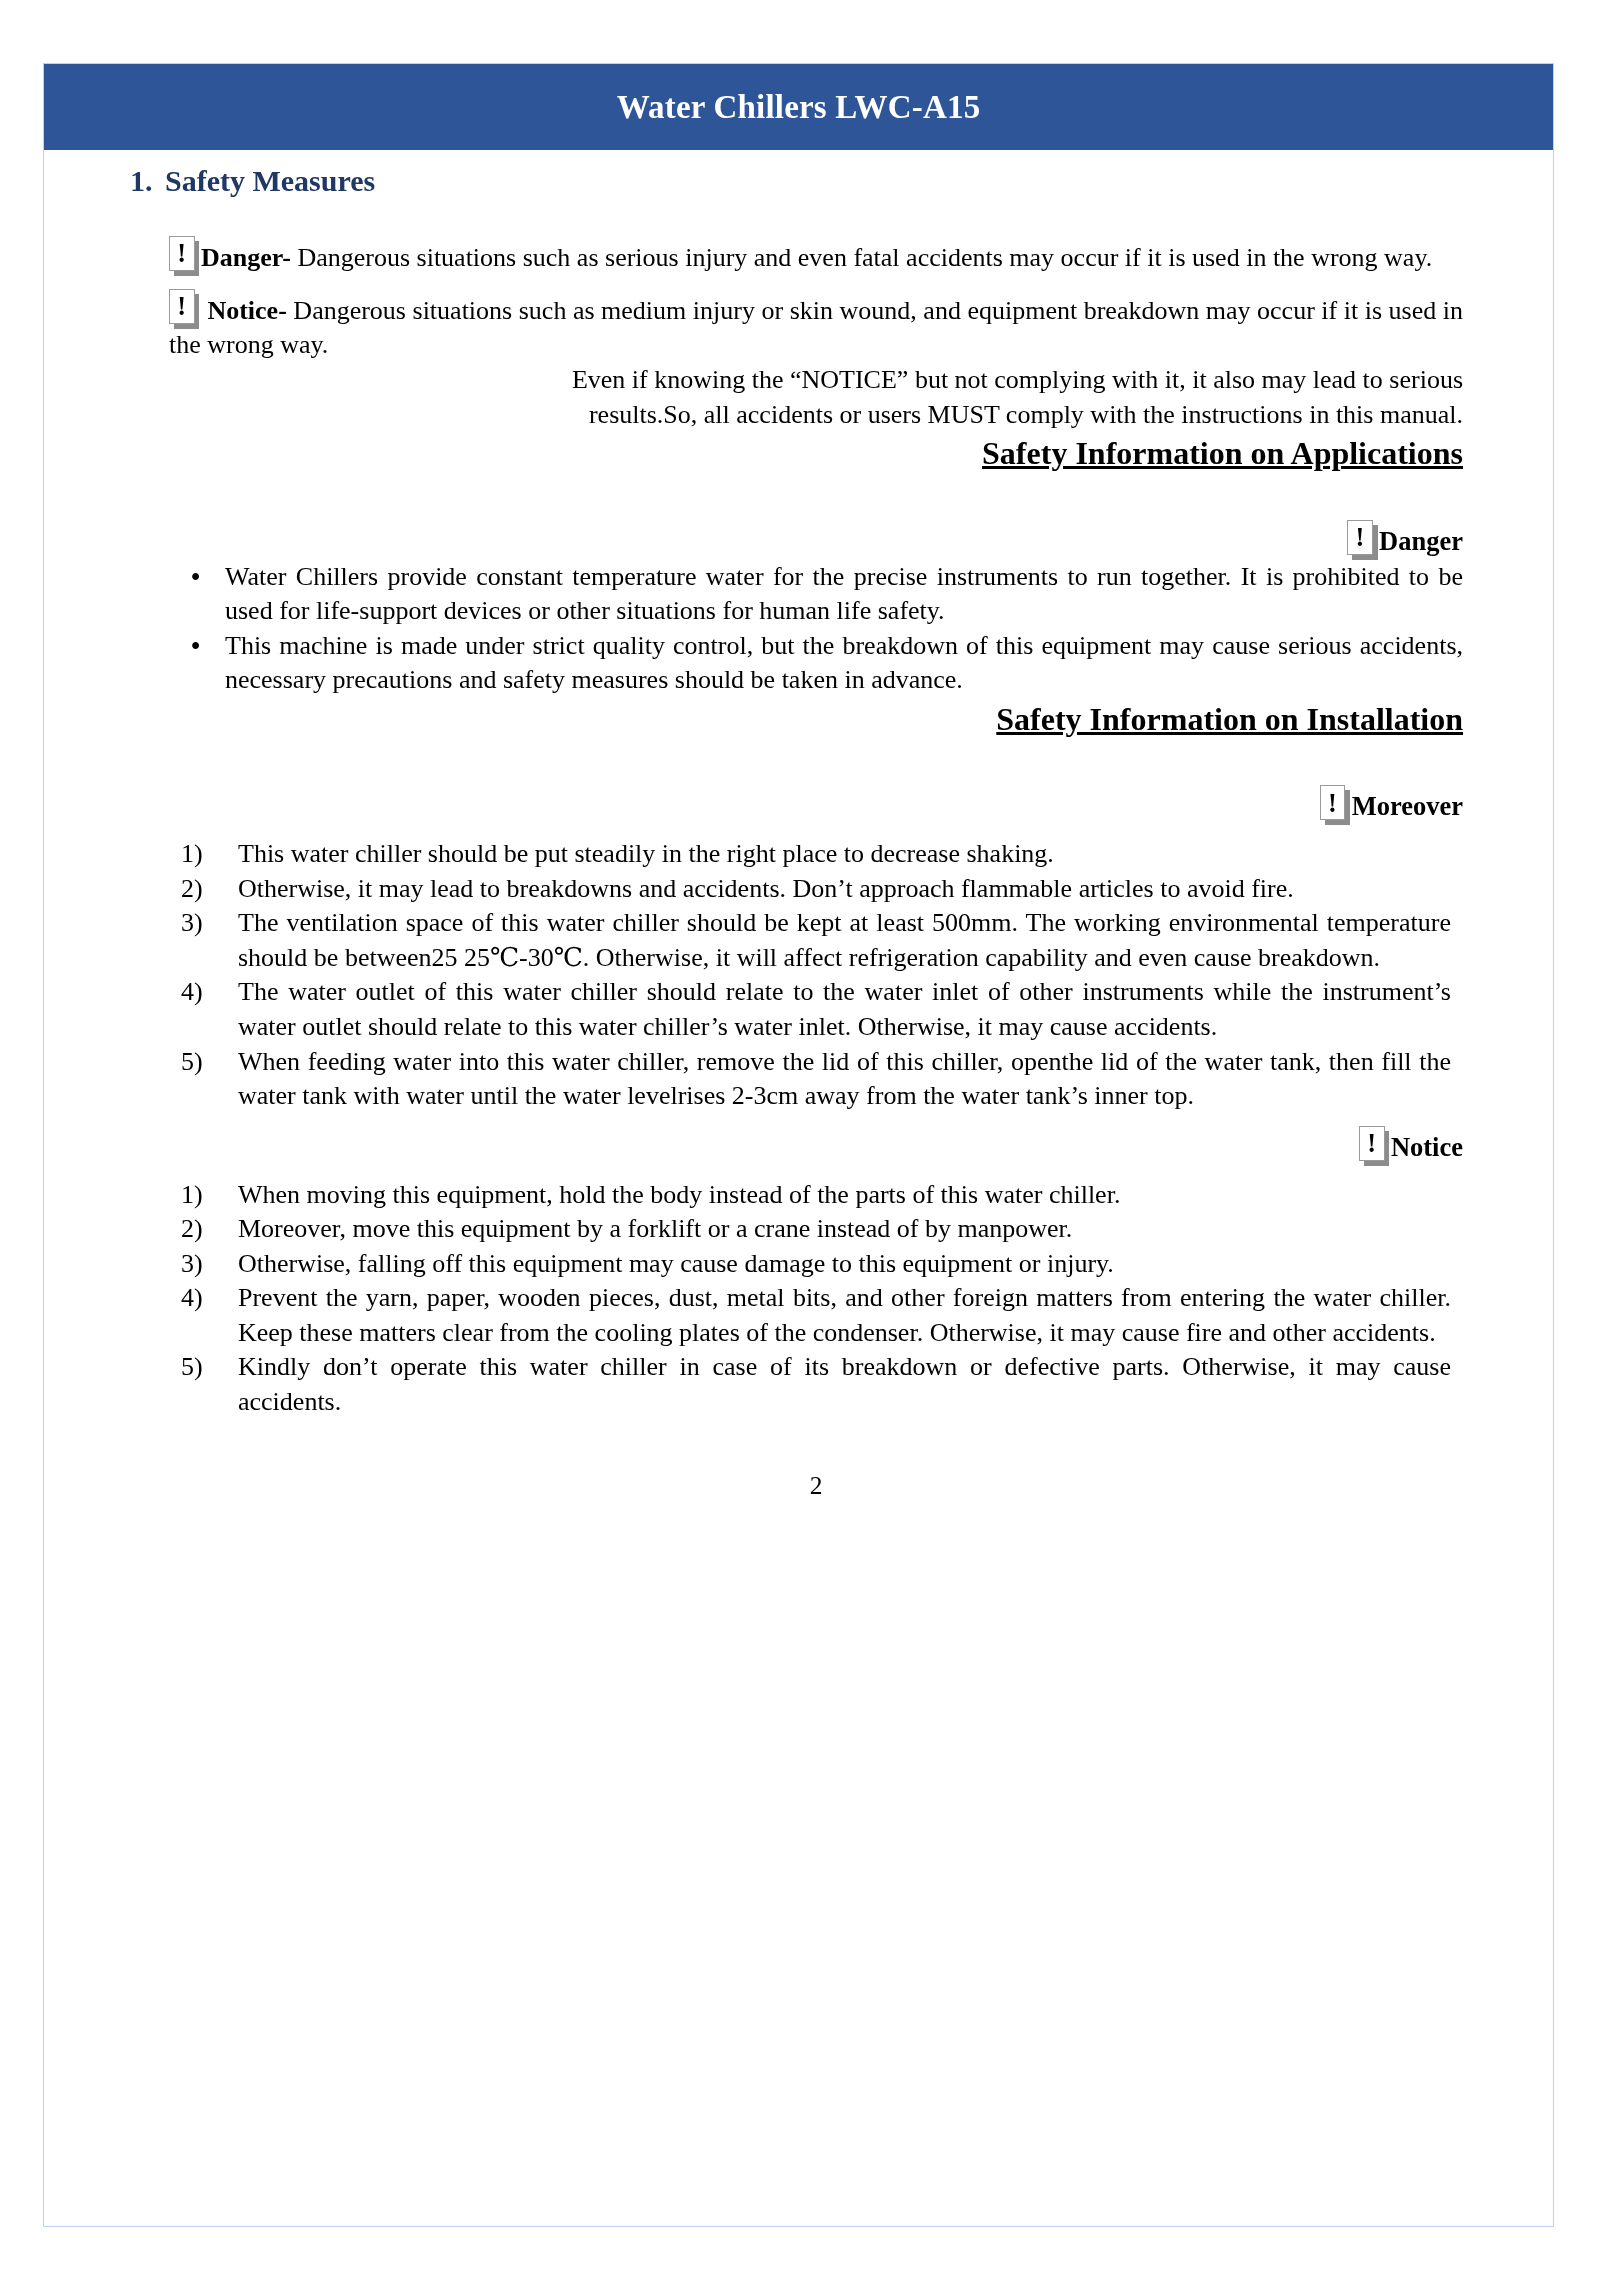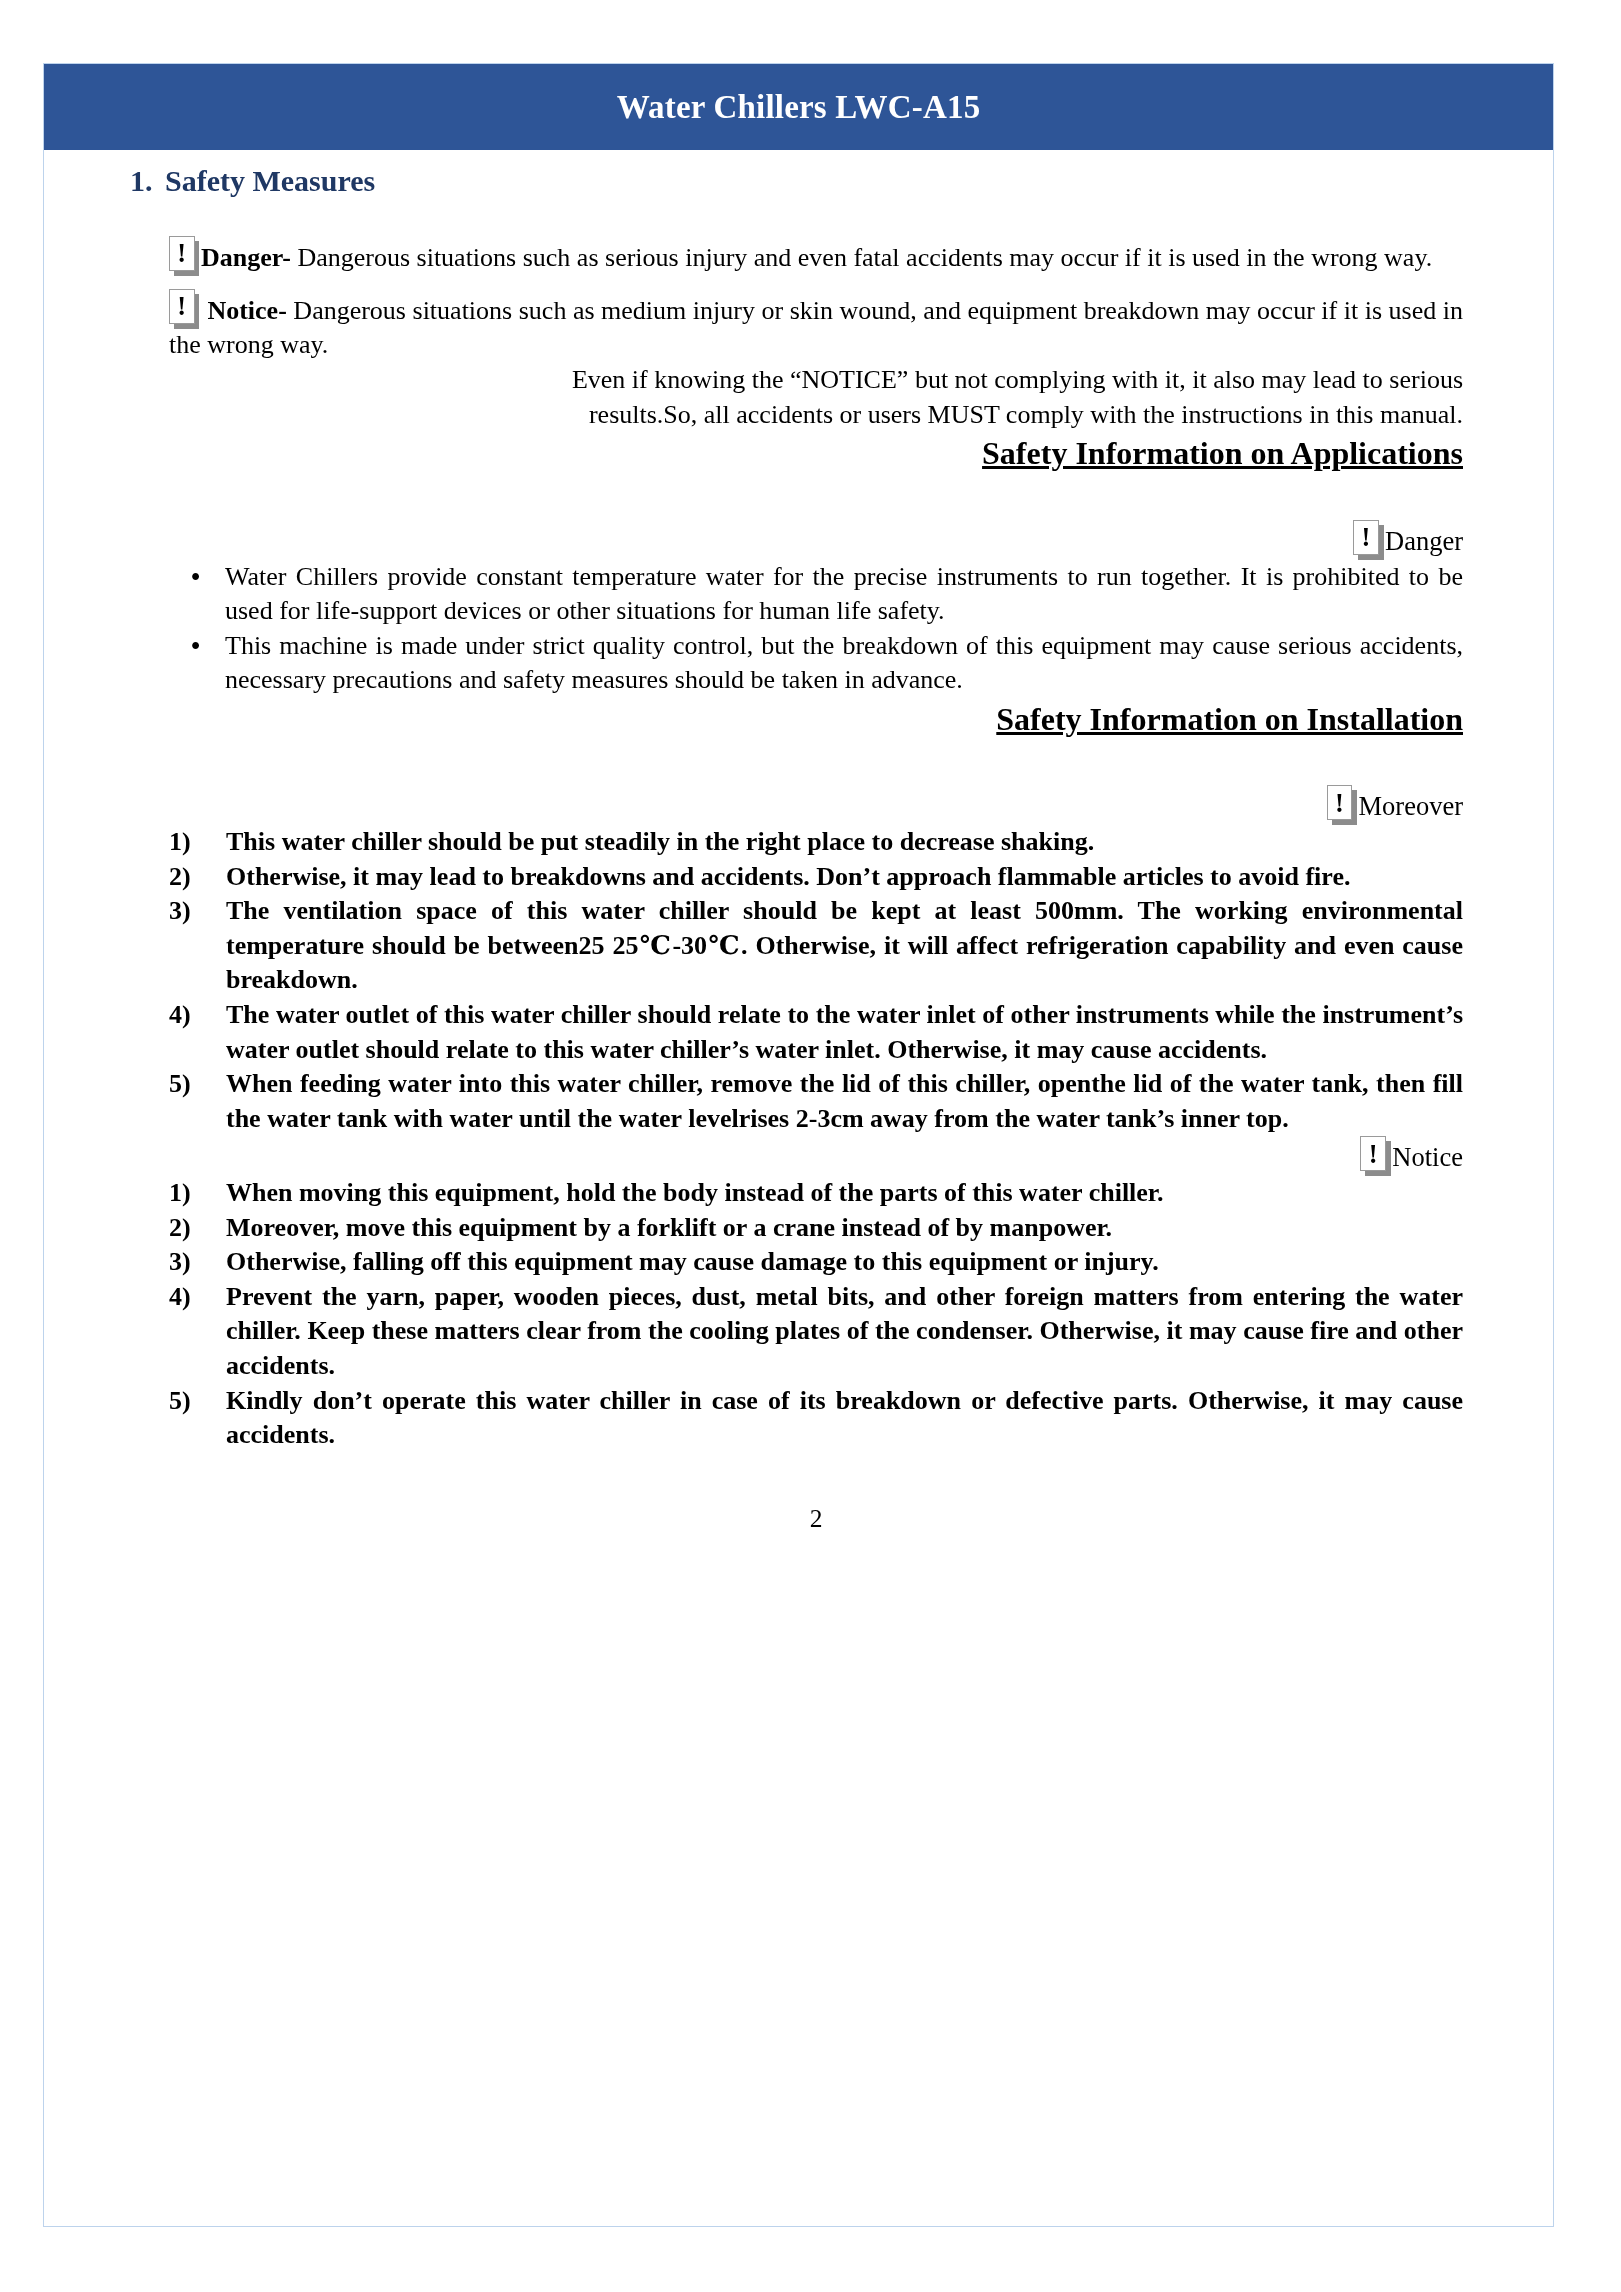--- a/index.html
+++ b/index.html
@@ -136,21 +136,21 @@
     font-weight: bold;
   }
 
   .sub-underline {
     font-weight: bold;
     text-decoration: underline;
     font-size: 32px;
   }
 
   .callout-label {
-    font-weight: normal;
+    font-weight: bold;
     font-size: 26.5px;
   }
 
   
   ul.bullets {
     list-style: none;
     margin: 0;
     padding: 0;
   }
   ul.bullets > li {
@@ -165,24 +165,23 @@
     position: absolute;
     left: 21.6px;
     top: -2px;
     font-size: 29px;
     line-height: 1.33;
   }
 
   
   ol.numbered {
     list-style: none;
-    margin: 0;
+    margin: 12px;
     padding: 0;
     counter-reset: nitem;
-    font-weight: bold;
   }
   ol.numbered > li {
     position: relative;
     padding-left: 57px;
     margin: 0;
     counter-increment: nitem;
     text-align: justify;
     text-justify: inter-word;
   }
   ol.numbered > li::before {

